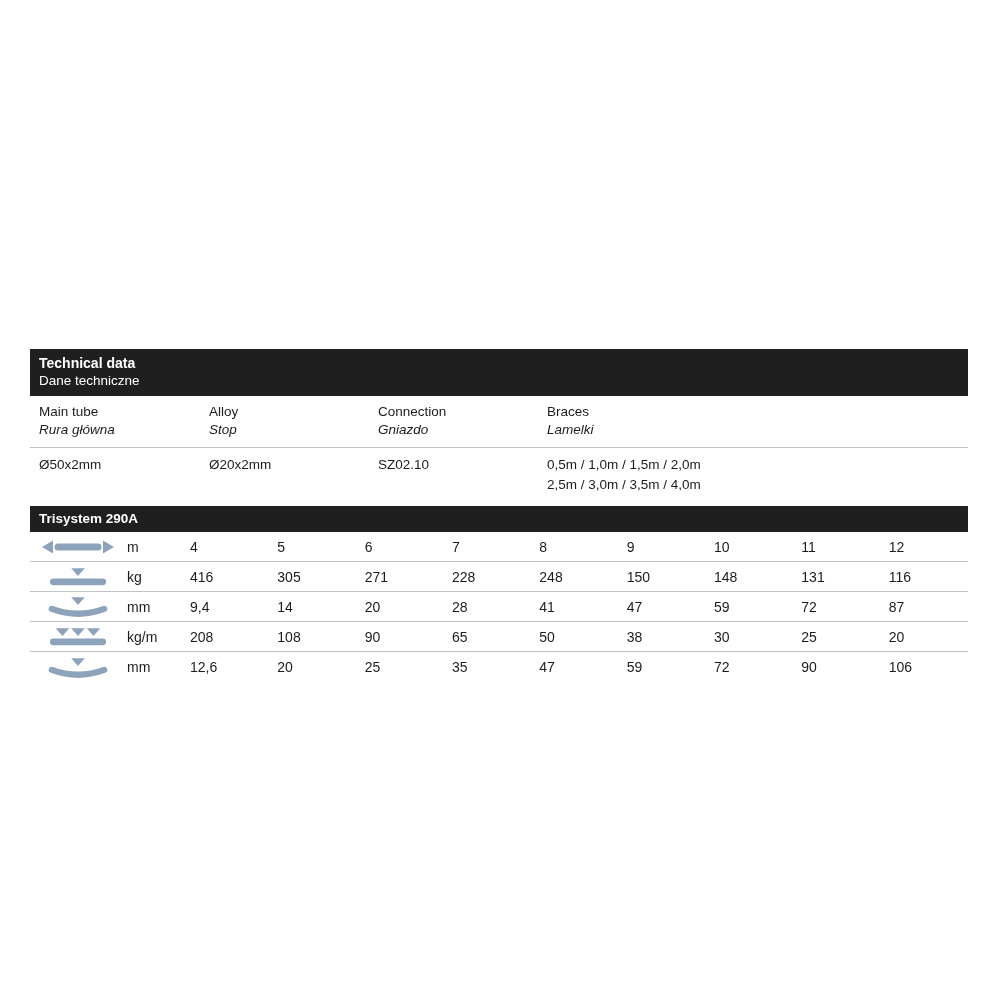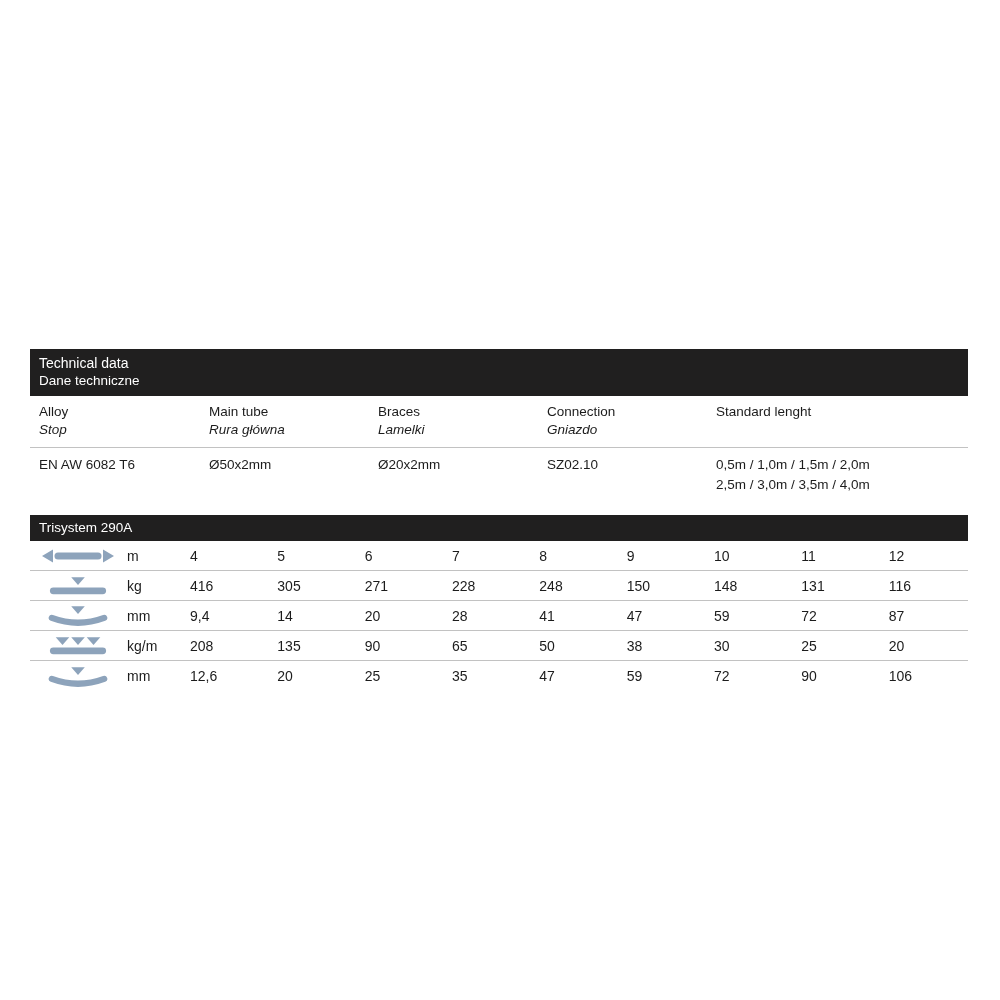--- a/index.html
+++ b/index.html
@@ -27,30 +27,30 @@
   }
   
   .black-bar{
     background:var(--bar-bg);
     color:var(--bar-text);
     padding:5px 9px 6px 9px;
     line-height:1.32;
   }
   .black-bar .bar-title{
     font-size:14px;
-    font-weight:normal;
+    font-weight:bold;
     display:block;
   }
   .black-bar .bar-subtitle{
     font-size:13.5px;
     display:block;
   }
   .black-bar--slim{
     padding:4px 2px 5px 9px;
-    margin-top:11px;
+    margin-top:2px;
   }
   
   .spec-grid{
     display:grid;
     grid-template-columns:170px 169px 169px 169px 1fr;
   }
   .spec-grid > div{ padding-left:9px; }
   .spec-head{
     padding-top:7px;
     padding-bottom:9px;
@@ -98,42 +98,40 @@
 
 <div class="sheet">
 
   <div class="black-bar">
     <span class="bar-title">Technical data</span>
     <span class="bar-subtitle">Dane techniczne</span>
   </div>
 
   <div class="spec-grid spec-head">
     <div>
+      <span class="spec-label">Main tube</span>
+      <span class="spec-sublabel">Rura główna</span>
+    </div>
+    <div>
       <span class="spec-label">Alloy</span>
       <span class="spec-sublabel">Stop</span>
     </div>
     <div>
-      <span class="spec-label">Main tube</span>
-      <span class="spec-sublabel">Rura główna</span>
+      <span class="spec-label">Connection</span>
+      <span class="spec-sublabel">Gniazdo</span>
     </div>
     <div>
       <span class="spec-label">Braces</span>
       <span class="spec-sublabel">Lamelki</span>
     </div>
     <div>
-      <span class="spec-label">Connection</span>
-      <span class="spec-sublabel">Gniazdo</span>
-    </div>
-    <div>
-      <span class="spec-label">Standard lenght</span>
     </div>
   </div>
 
   <div class="spec-grid spec-values">
-    <div>EN AW 6082 T6</div>
     <div>Ø50x2mm</div>
     <div>Ø20x2mm</div>
     <div>SZ02.10</div>
     <div>
       <span style="display:block">0,5m / 1,0m / 1,5m / 2,0m</span>
       <span style="display:block">2,5m / 3,0m / 3,5m / 4,0m</span>
     </div>
   </div>
 
   <div class="black-bar black-bar--slim">
@@ -204,21 +202,21 @@
       <div class="icon-cell">
         <svg width="62" height="19" viewBox="0 0 64 19" fill="currentColor" xmlns="http://www.w3.org/2000/svg">
           <polygon points="9,1 23,1 16,9"></polygon>
           <polygon points="25,1 39,1 32,9"></polygon>
           <polygon points="41,1 55,1 48,9"></polygon>
           <rect x="3" y="11.5" width="58" height="7" rx="3.5"></rect>
         </svg>
       </div>
       <div class="unit-cell">kg/m</div>
       <div class="val-cell">208</div>
-      <div class="val-cell">135</div>
+      <div class="val-cell">108</div>
       <div class="val-cell">90</div>
       <div class="val-cell">65</div>
       <div class="val-cell">50</div>
       <div class="val-cell">38</div>
       <div class="val-cell">30</div>
       <div class="val-cell">25</div>
       <div class="val-cell">20</div>
     </div>
 
     <div class="trow">

